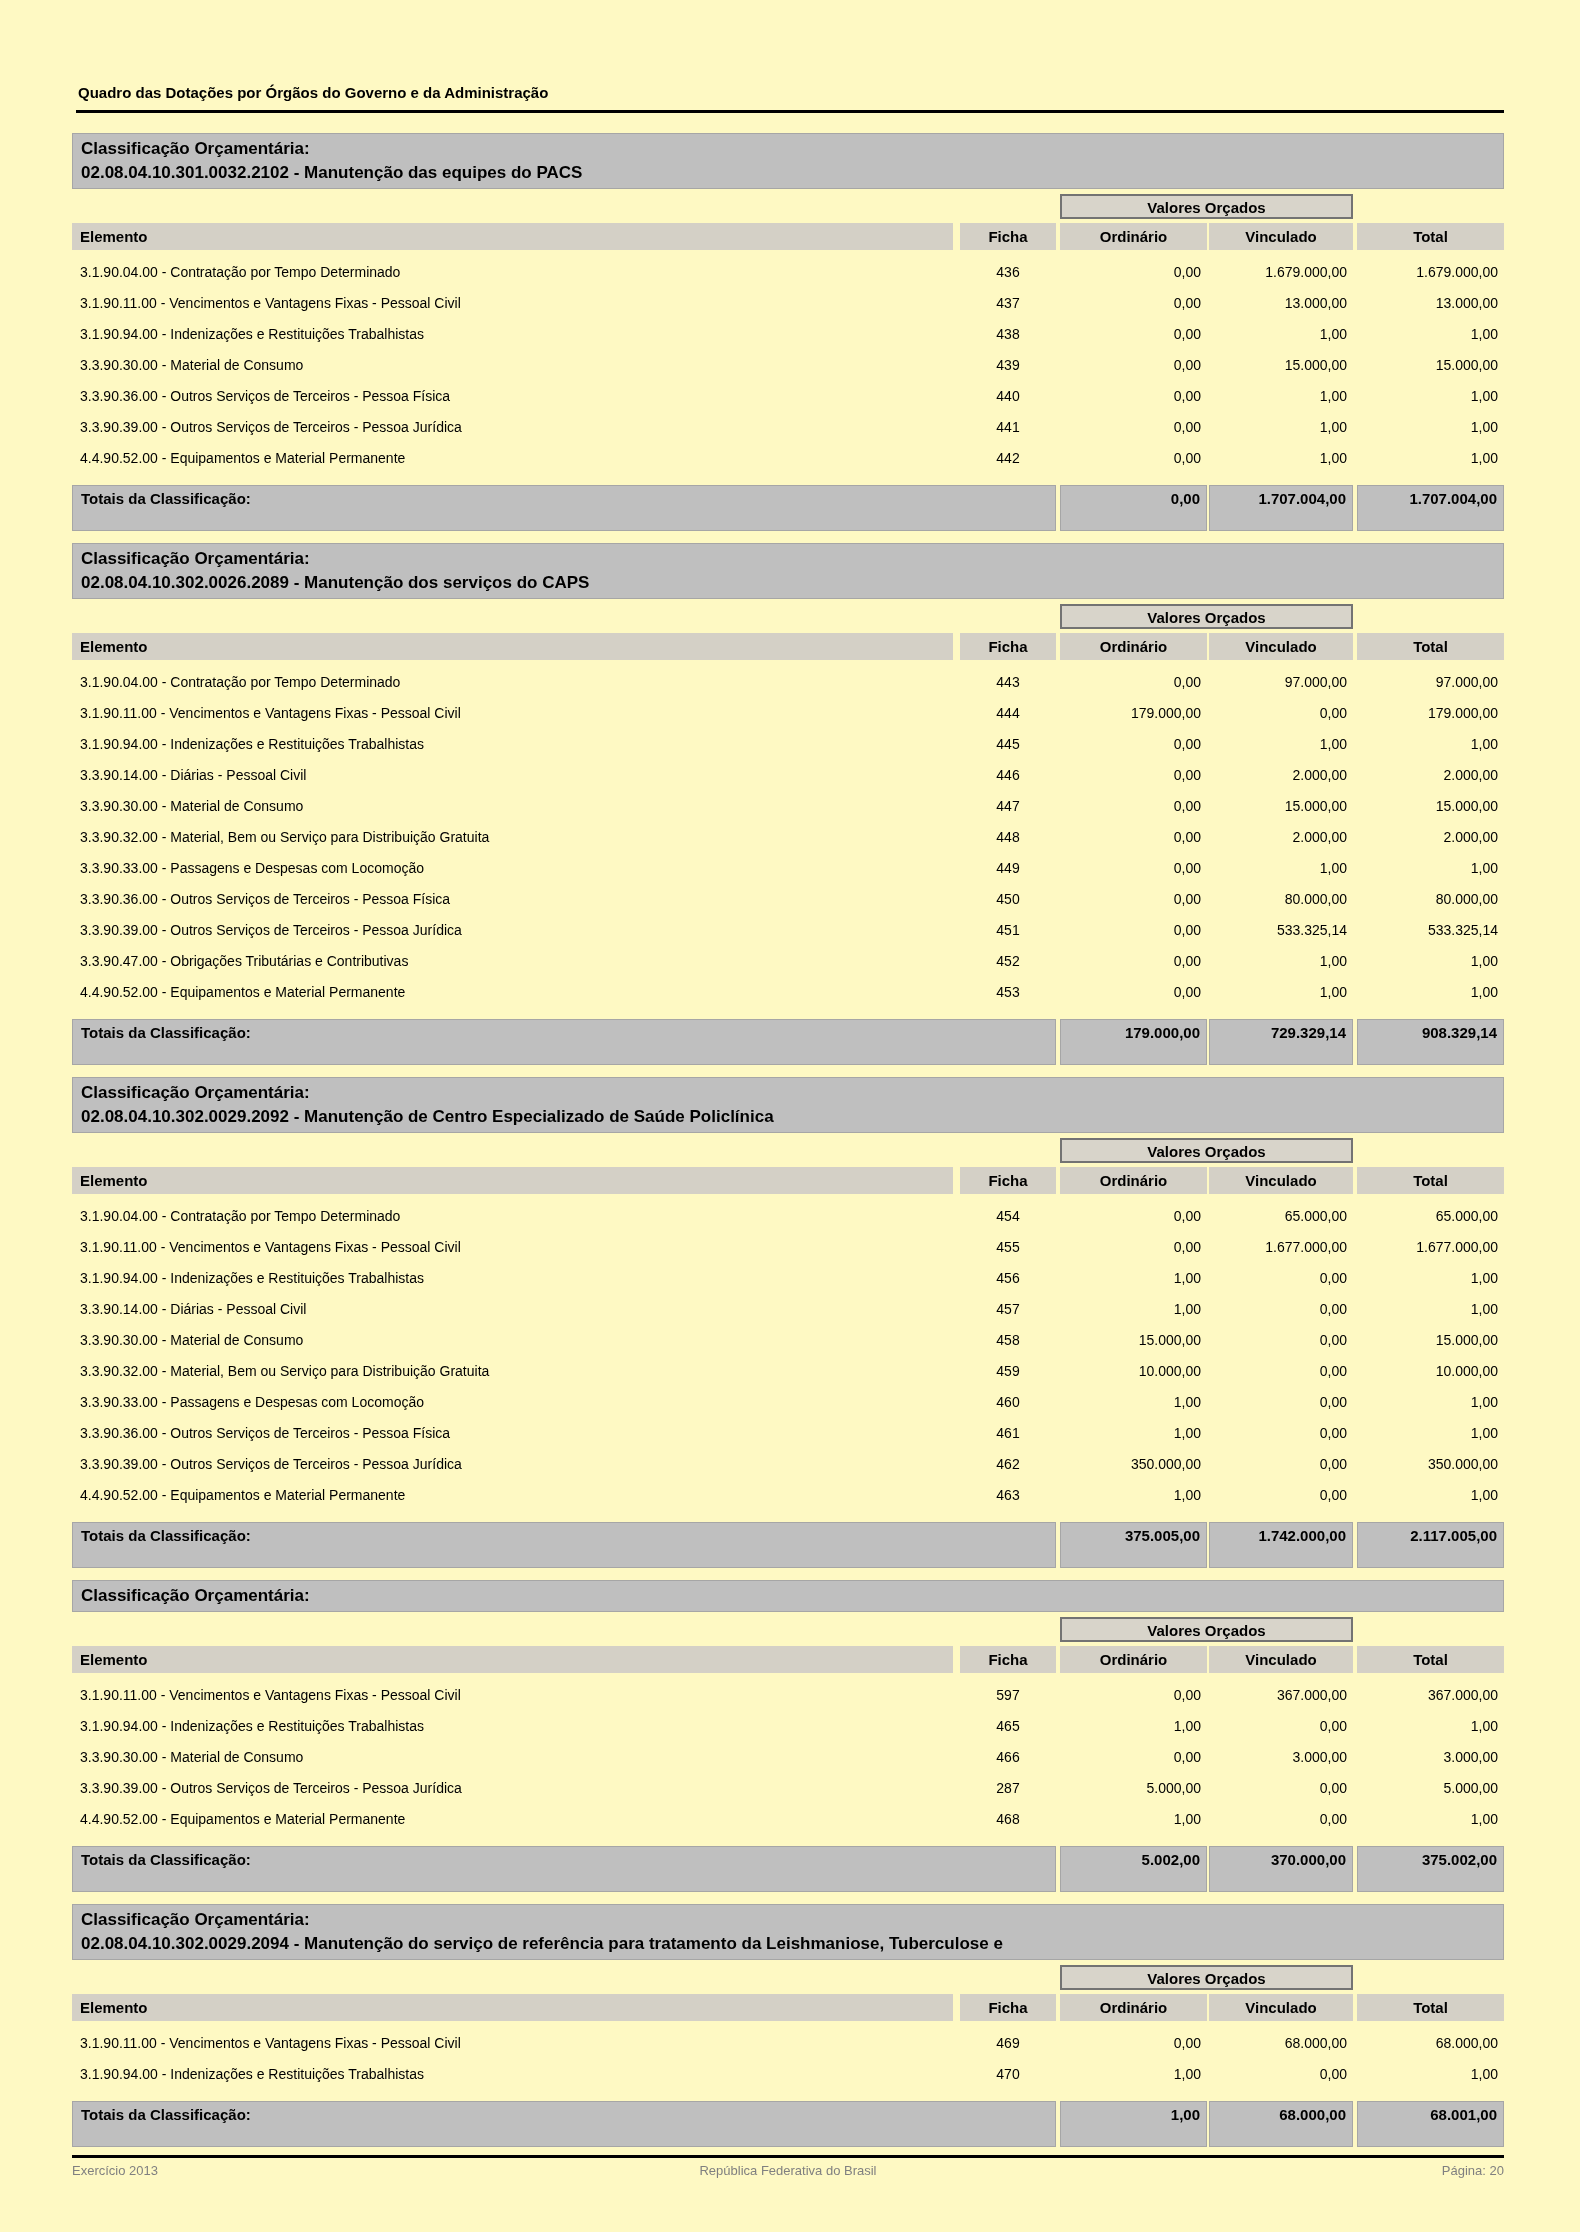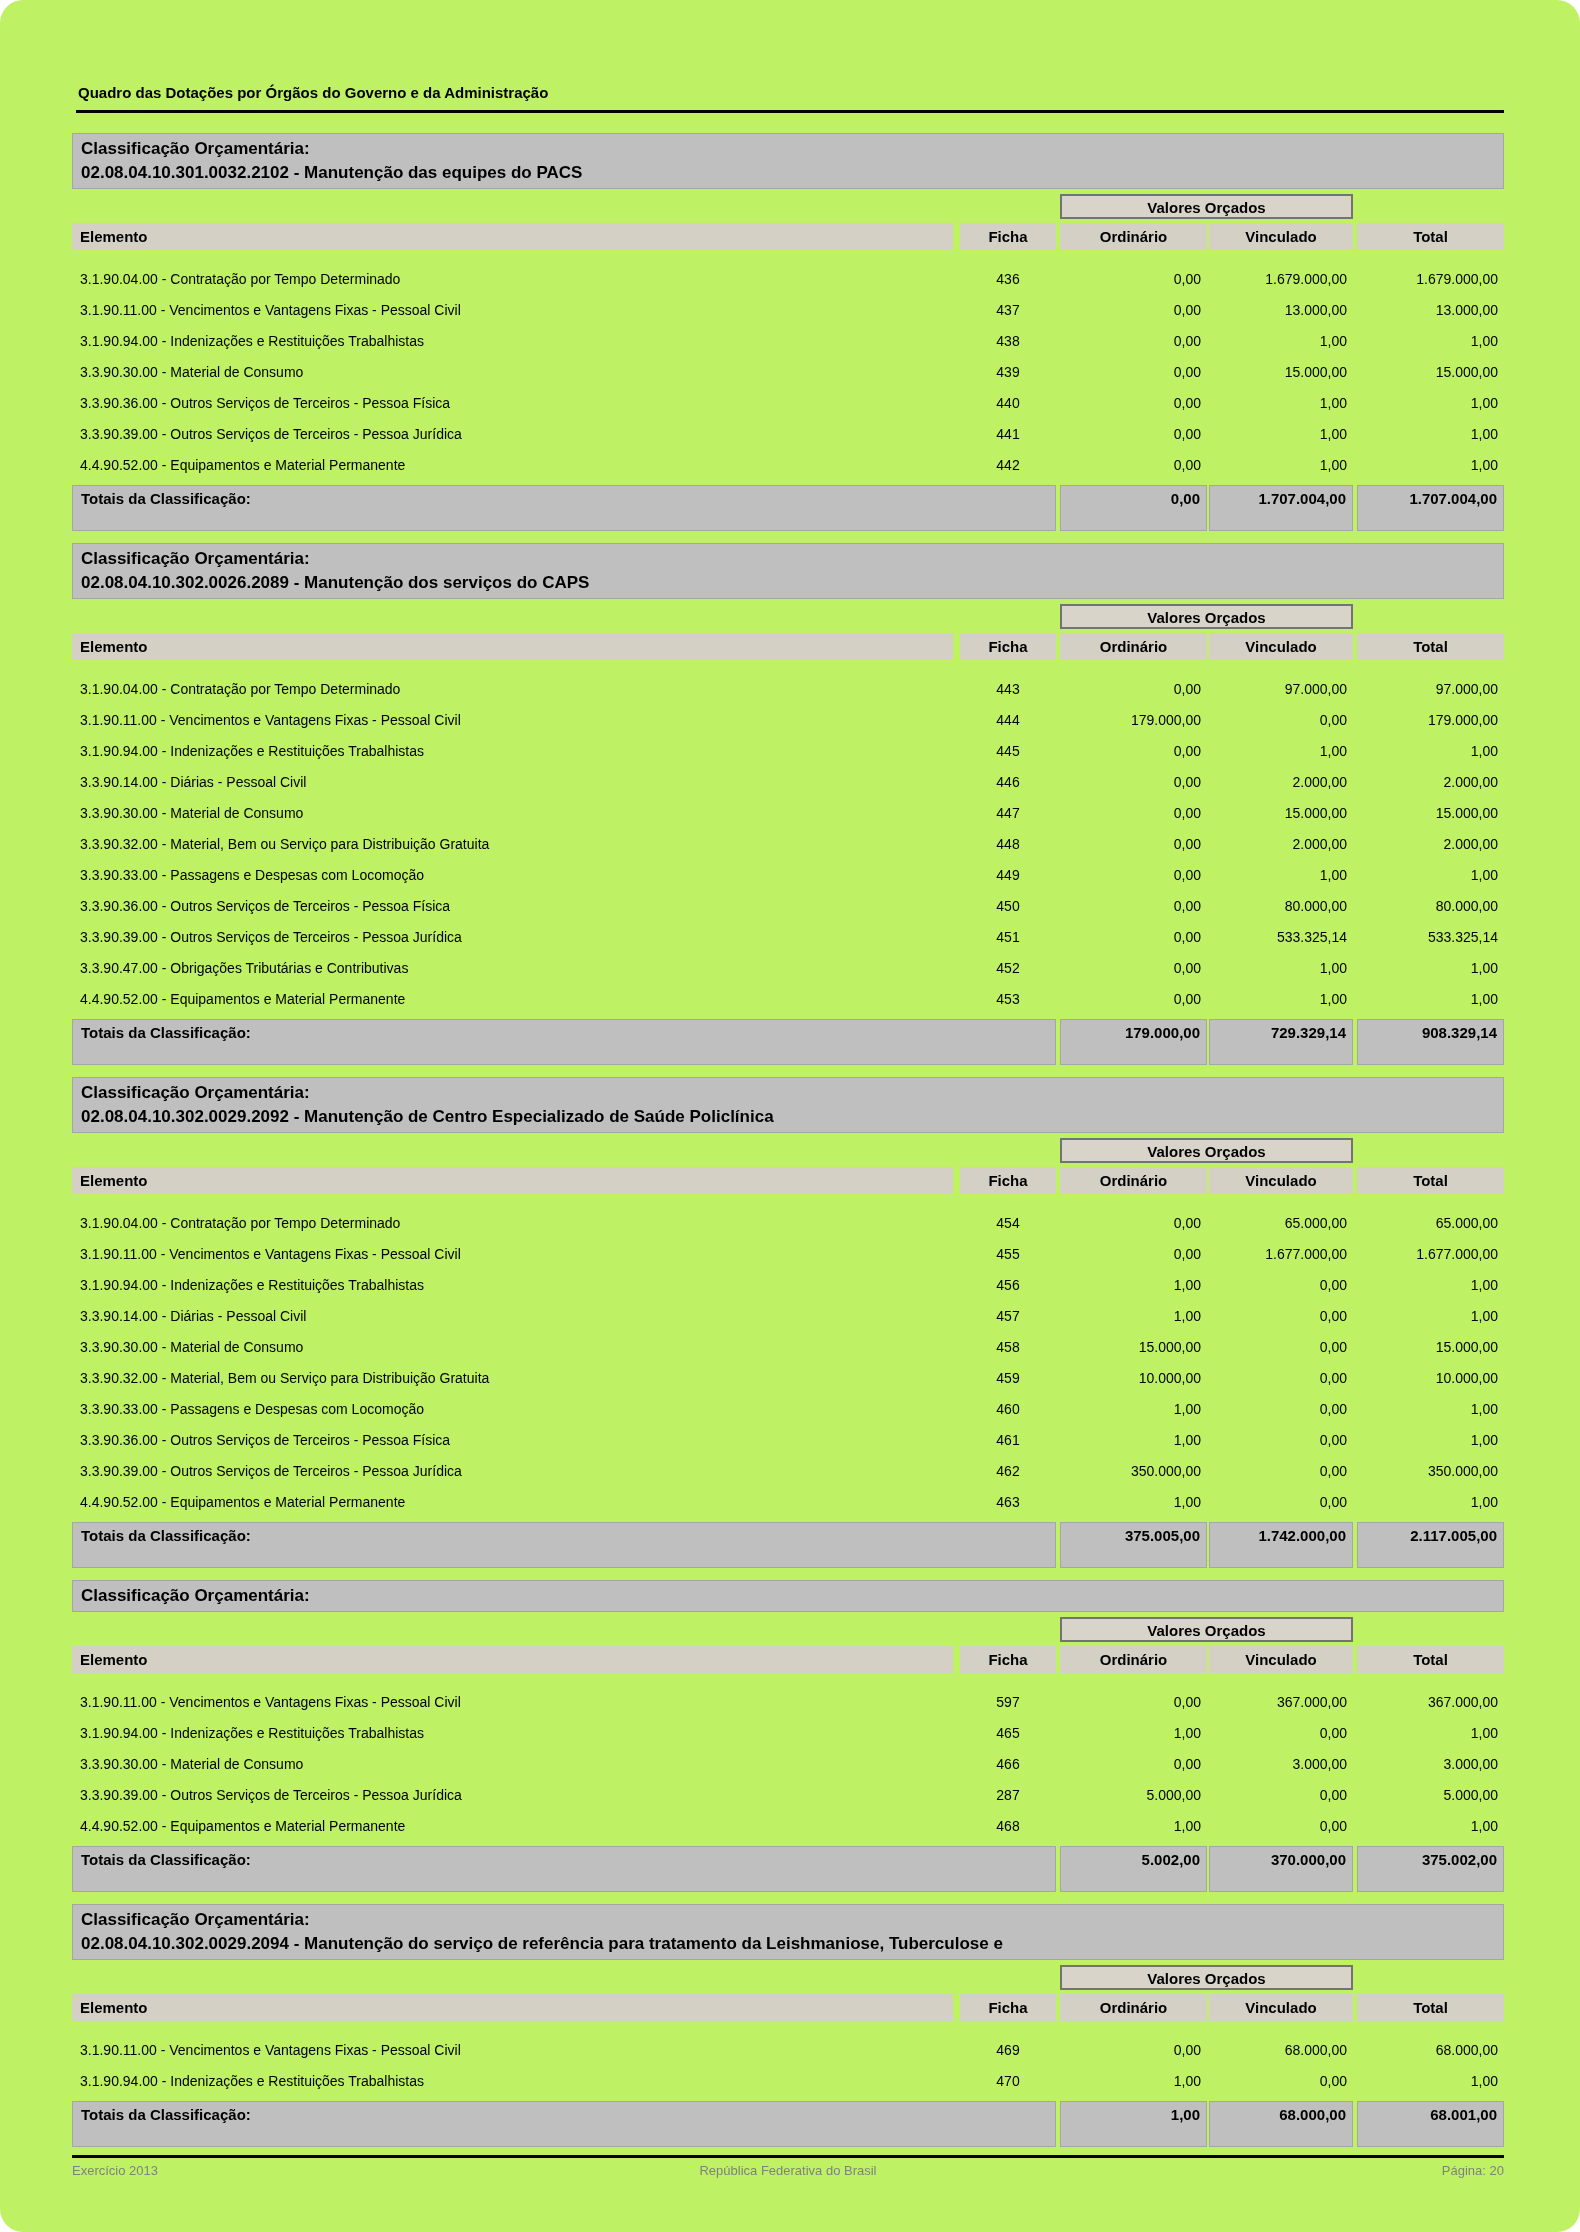--- a/index.html
+++ b/index.html
@@ -1,23 +1,22 @@
 <!DOCTYPE html>
 <html><head>
 <meta charset="utf-8">
 <style>
   html,body{margin:0;padding:0;background:#fff;}
   .page{
     position:relative;
     width:1580px;height:2232px;
-    background:#bef264;
+    background:#fef9c3;
     font-family:"Liberation Sans","DejaVu Sans",sans-serif;
     color:#000;
     overflow:hidden;
-    border-radius:23px;
   }
   .doc-title{
     position:absolute;left:78px;top:84px;
     font-size:15px;font-weight:bold;white-space:nowrap;
   }
   .title-rule{
     position:absolute;left:76px;top:110px;width:1428px;height:3px;background:#000;
   }
   .sections{position:absolute;left:72px;top:133px;width:1432px;}
 
@@ -40,21 +39,21 @@
   .c{box-sizing:border-box;white-space:nowrap;overflow:hidden;}
   .c.elem {width:881px;padding-left:8px;text-align:left;}
   .c.ficha{width:96px; margin-left:7px;text-align:center;}
   .c.ord  {width:147px;margin-left:4px;text-align:right;padding-right:6px;}
   .c.vinc {width:144px;margin-left:2px;text-align:right;padding-right:6px;}
   .c.tot  {width:147px;margin-left:4px;text-align:right;padding-right:6px;}
   .th{background:#d4d0c6;}
   .th.ord,.th.vinc,.th.tot{text-align:center;padding-right:0;}
 
   .rows{margin-top:6px;}
-  .body-row{display:flex;height:31px;align-items:flex-end;font-size:14px;}
+  .body-row{display:flex;height:31px;align-items:center;font-size:14px;}
 
   .totals-row{display:flex;height:46px;margin-top:12px;font-weight:bold;font-size:15px;}
   .totals-row .c{line-height:26px;}
   .totals-label{
     width:984px;box-sizing:border-box;padding-left:8px;
     background:#bfbfbf;border:1px solid #a6a6a6;white-space:nowrap;
   }
   .totals-cell{background:#bfbfbf;border:1px solid #a6a6a6;}
 
   .footer-rule{position:absolute;left:72px;top:2155px;width:1432px;height:3px;background:#000;}

